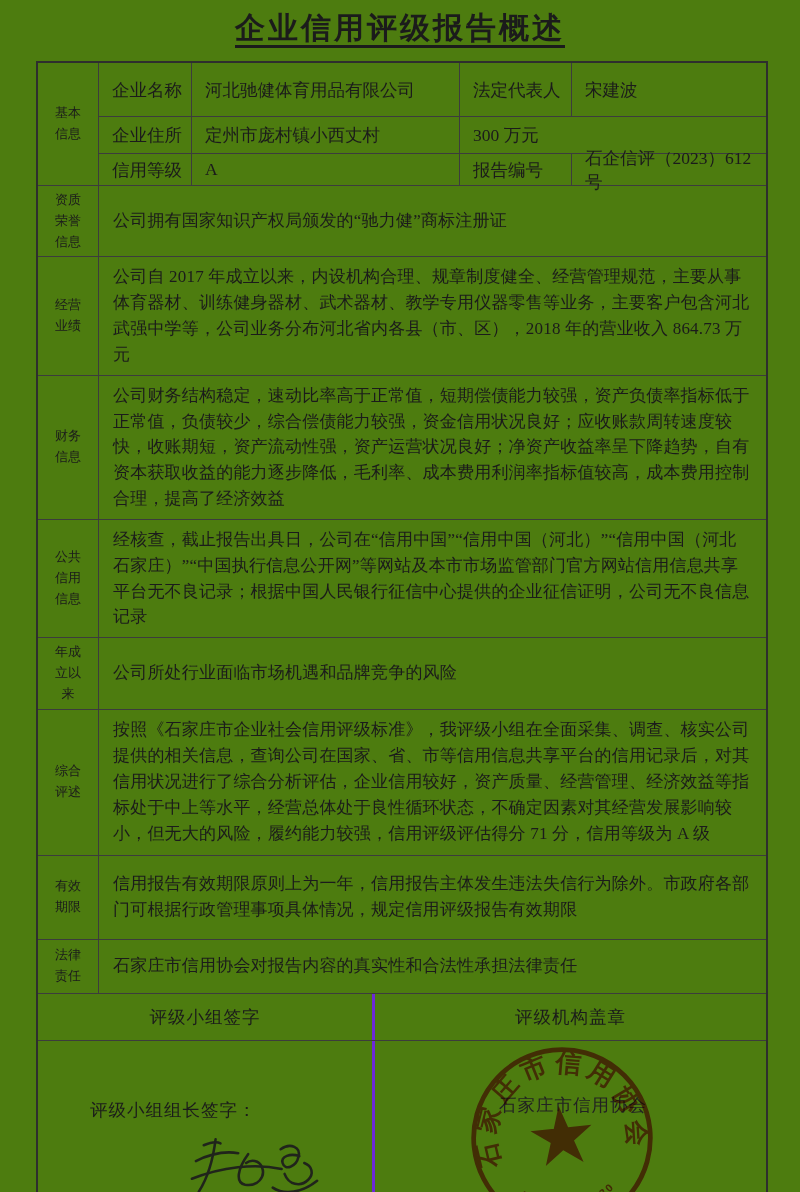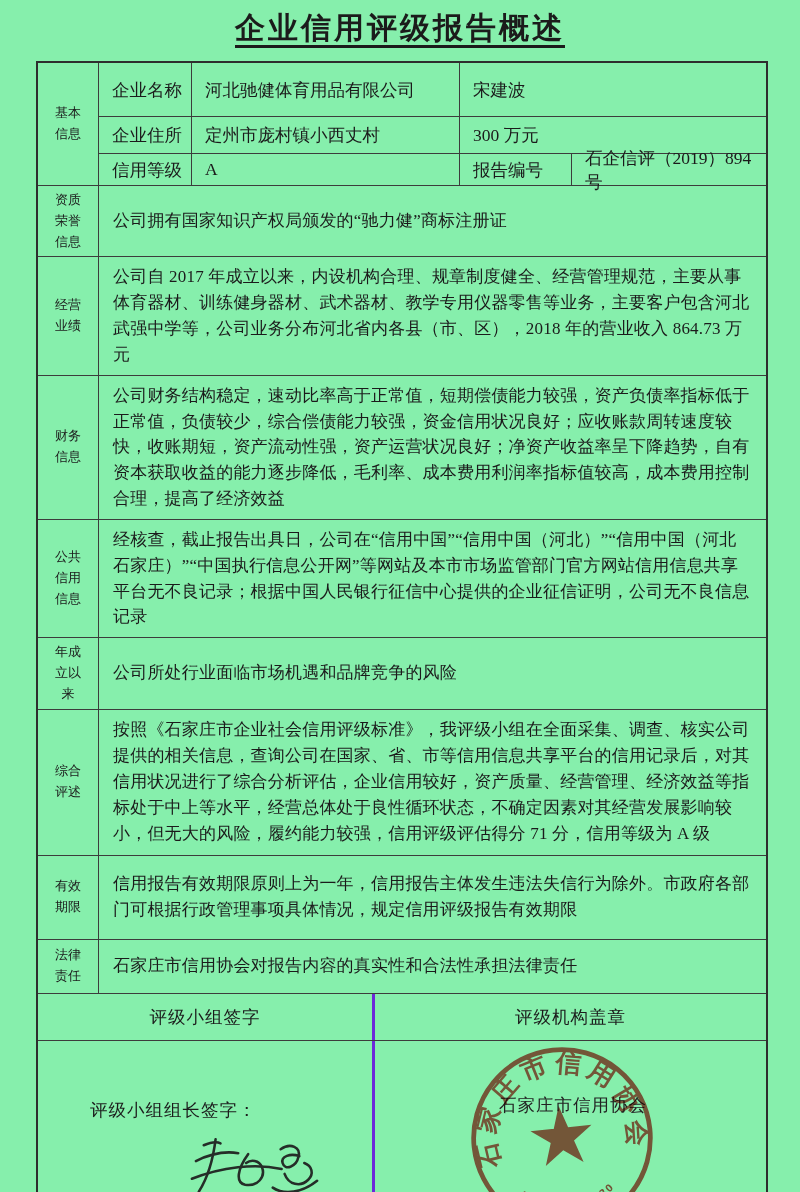--- a/index.html
+++ b/index.html
@@ -1,18 +1,18 @@
 <!DOCTYPE html>
 <html><head>
 <meta charset="utf-8">
 <style>
   html,body { margin:0; padding:0; background:#ffffff; }
   .page {
     position:relative; width:800px; height:1192px; overflow:hidden;
-    background:#86efac;
+    background:#4d7c0f;
     font-family:"Liberation Serif","DejaVu Serif",serif;
     color:#1b1b1b;
   }
   .doc-title {
     position:absolute; top:8px; left:0; width:100%;
     text-align:center; font-size:30px; font-weight:bold; letter-spacing:3px;
     text-decoration:underline; text-decoration-thickness:2.5px; text-underline-offset:7px;
   }
   .doc-table {
     position:absolute; left:36px; top:61px; width:732px;
@@ -67,32 +67,33 @@
   <div class="doc-title">企业信用评级报告概述</div>
 
   <div class="doc-table">
 
     <div class="row">
       <div class="rh">基本信息</div>
       <div class="basic-right">
         <div class="brow">
           <div class="bcell bl1">企业名称</div>
           <div class="bcell bv1">河北驰健体育用品有限公司</div>
+          <div class="bcell bl2">法定代表人</div>
           <div class="bcell bv2">宋建波</div>
         </div>
         <div class="brow mid">
           <div class="bcell bl1">企业住所</div>
           <div class="bcell bv1">定州市庞村镇小西丈村</div>
           <div class="bcell bv2">300 万元</div>
         </div>
         <div class="brow last">
           <div class="bcell bl1">信用等级</div>
           <div class="bcell bv1">A</div>
           <div class="bcell bl2">报告编号</div>
-          <div class="bcell bv2">石企信评（2019）894 号</div>
+          <div class="bcell bv2">石企信评（2023）612 号</div>
         </div>
       </div>
     </div>
 
     <div class="row">
       <div class="rh">资质荣誉信息</div>
       <div class="sec-content s1">
           <span>公司拥有国家知识产权局颁发的“驰力健”商标注册证</span>
         </div>
     </div>

